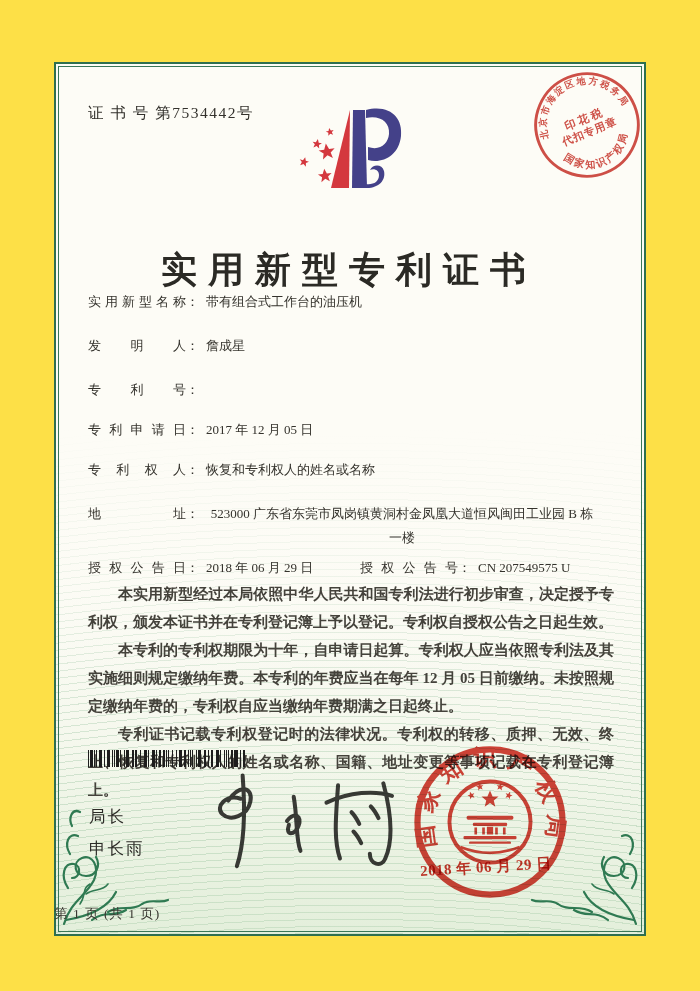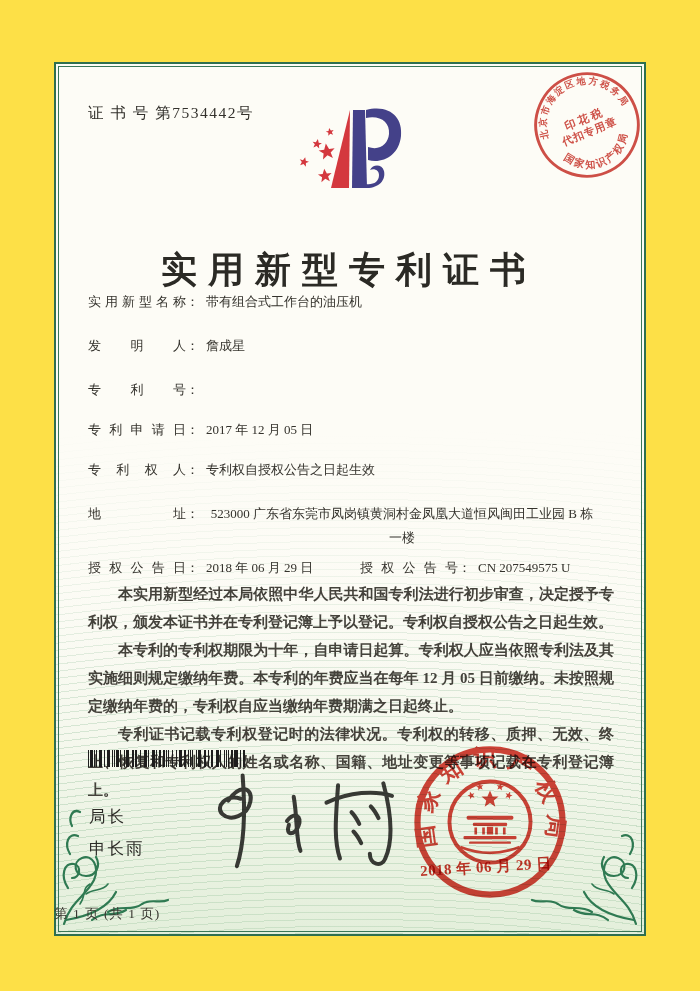--- a/index.html
+++ b/index.html
@@ -167,21 +167,21 @@
         <span class="colon">：</span>
     </div>
     <div class="field-row tight">
       <span class="label">专利申请日</span>
         <span class="colon">：</span>
       <span class="value">2017 年 12 月 05 日</span>
     </div>
     <div class="field-row">
       <span class="label">专利权人</span>
         <span class="colon">：</span>
-      <span class="value">专利权自授权公告之日起生效</span>
+      <span class="value">恢复和专利权人的姓名或名称</span>
     </div>
     <div class="field-row" style="margin-bottom:6px;">
       <span class="label">地址</span>
         <span class="colon">：</span>
       <span class="value addr-val">523000 广东省东莞市凤岗镇黄洞村金凤凰大道恒风闽田工业园 B 栋一楼</span>
     </div>
     <div class="field-row grant-row">
       <span class="grant-left">
         <span class="label">授权公告日</span>
           <span class="colon">：</span>

